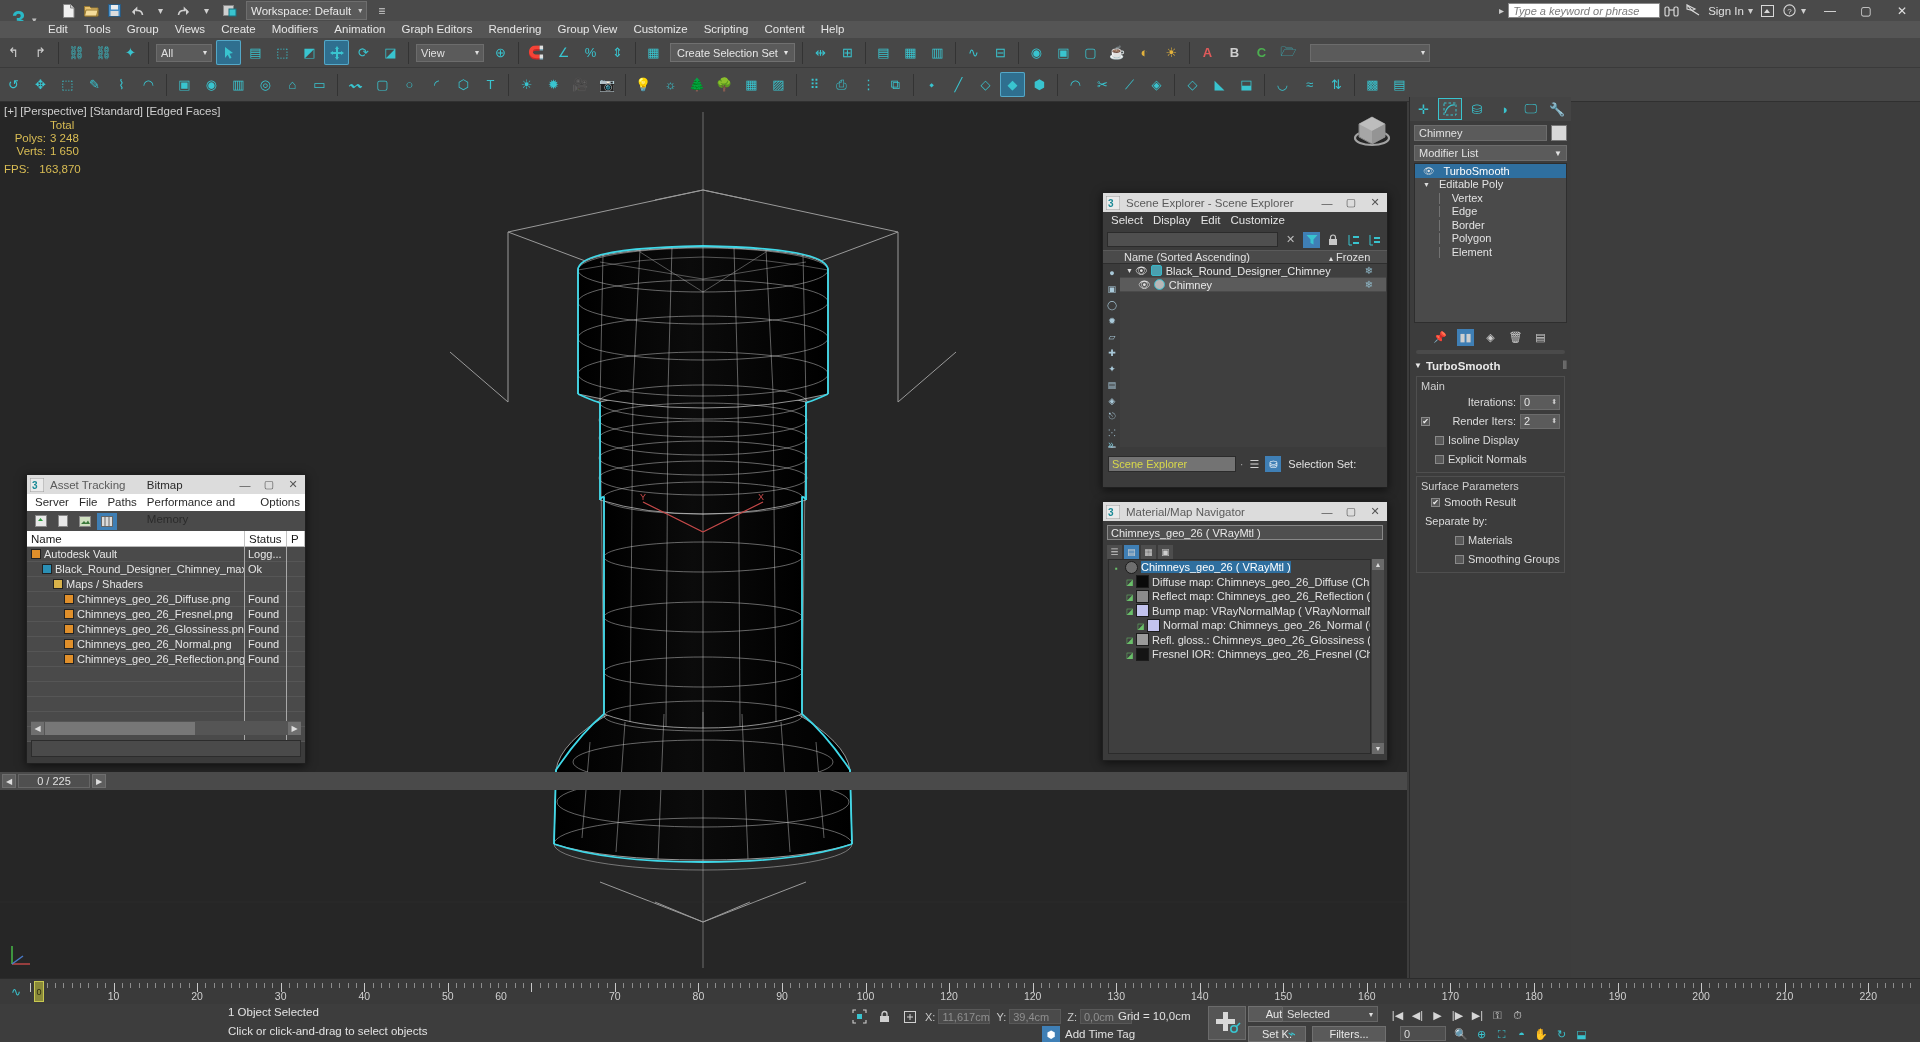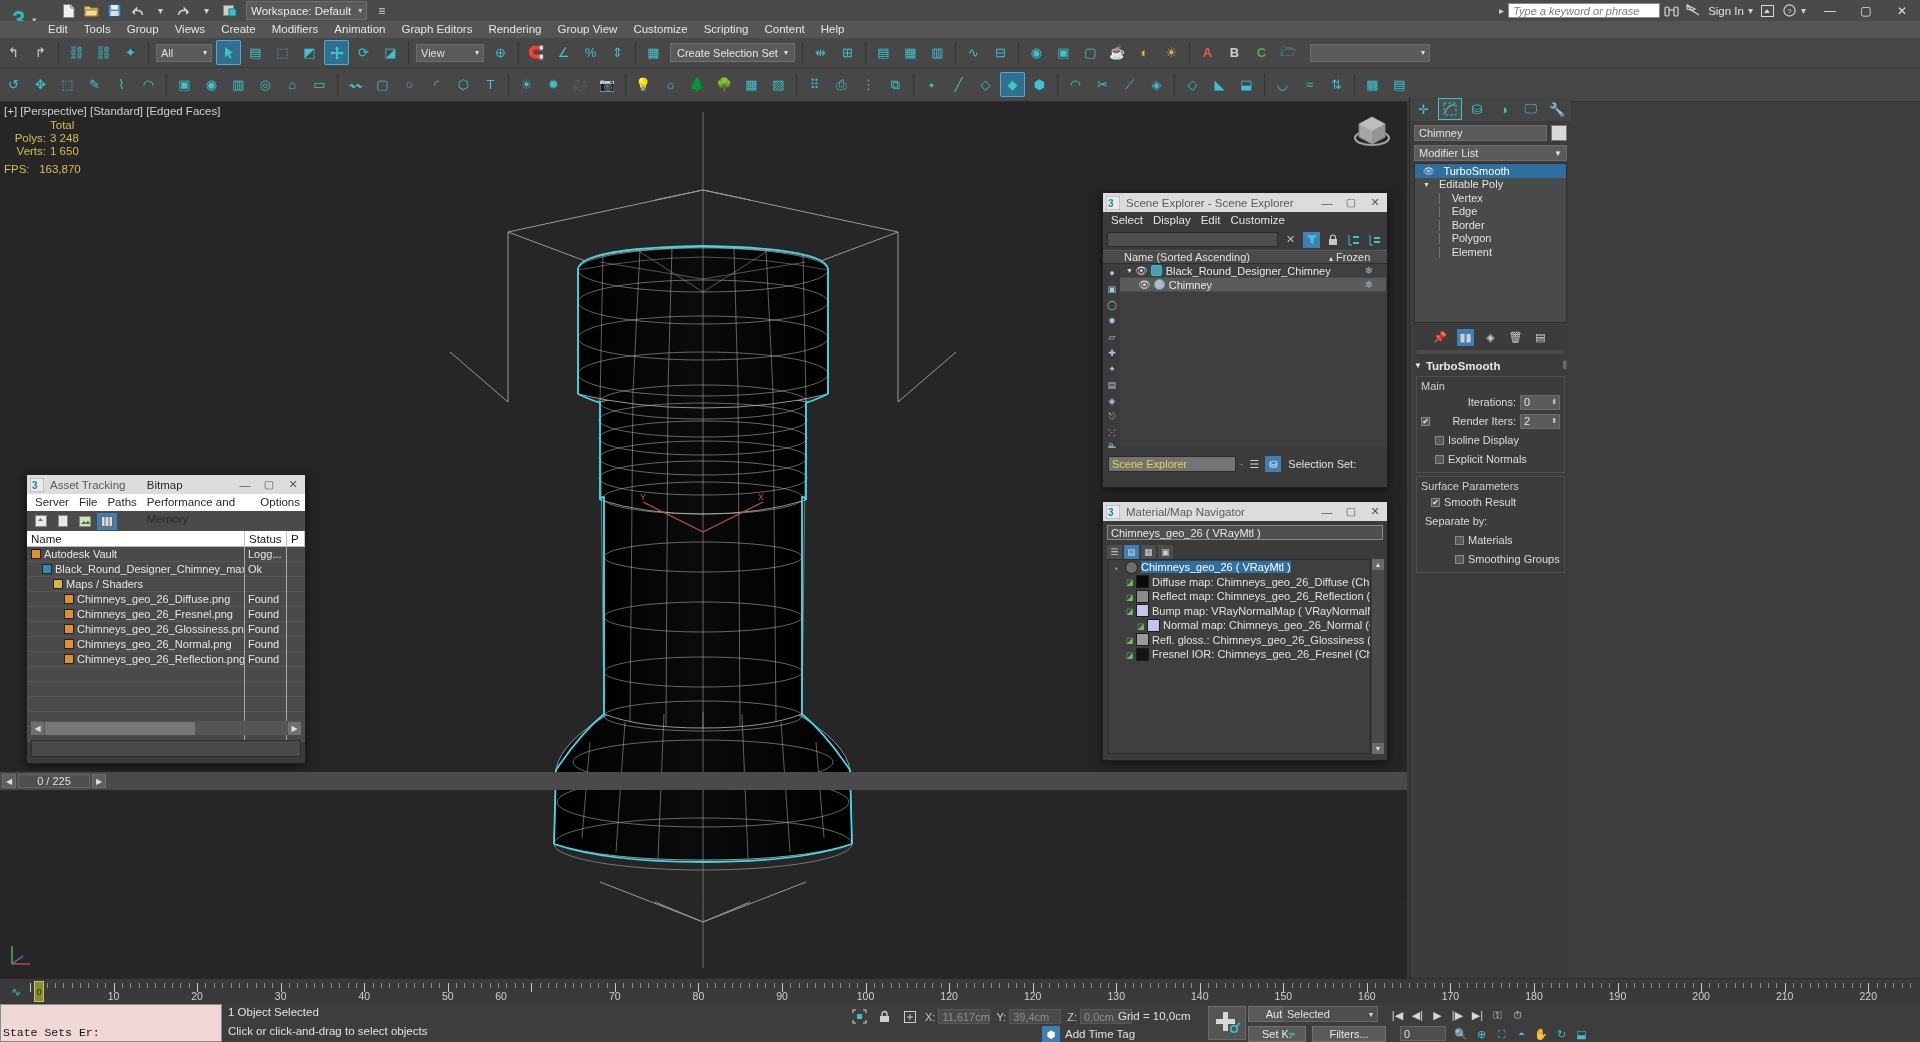--- a/index.html
+++ b/index.html
@@ -1344,23 +1344,20 @@
         <div class="tklabel" style="left: 1504px;">180</div>
         <div class="tklabel" style="left: 1587.56px;">190</div>
         <div class="tklabel" style="left: 1671.11px;">200</div>
         <div class="tklabel" style="left: 1754.67px;">210</div>
         <div class="tklabel" style="left: 1838.22px;">220</div>
       </div>
     <div class="slider">0</div>
   </div>
 
   <div class="statusbar">
-    <div class="mx-box">
-      <span class="l2">State Sets Er:</span>
-    </div>
     <div class="st-line1">1 Object Selected</div>
     <div class="st-line2">Click or click-and-drag to select objects</div>
 
     <div class="coords">
       <div class="ci">
         <svg width="15" height="15" viewBox="0 0 15 15">
             <rect x="5" y="5" width="5" height="5" fill="#39c4cf"></rect>
         <path d="M1 4V1h3M11 1h3v3M14 11v3h-3M4 14H1v-3" stroke="#cfcfcf" fill="none" stroke-width="1.1"></path>
           </svg>
       </div>

